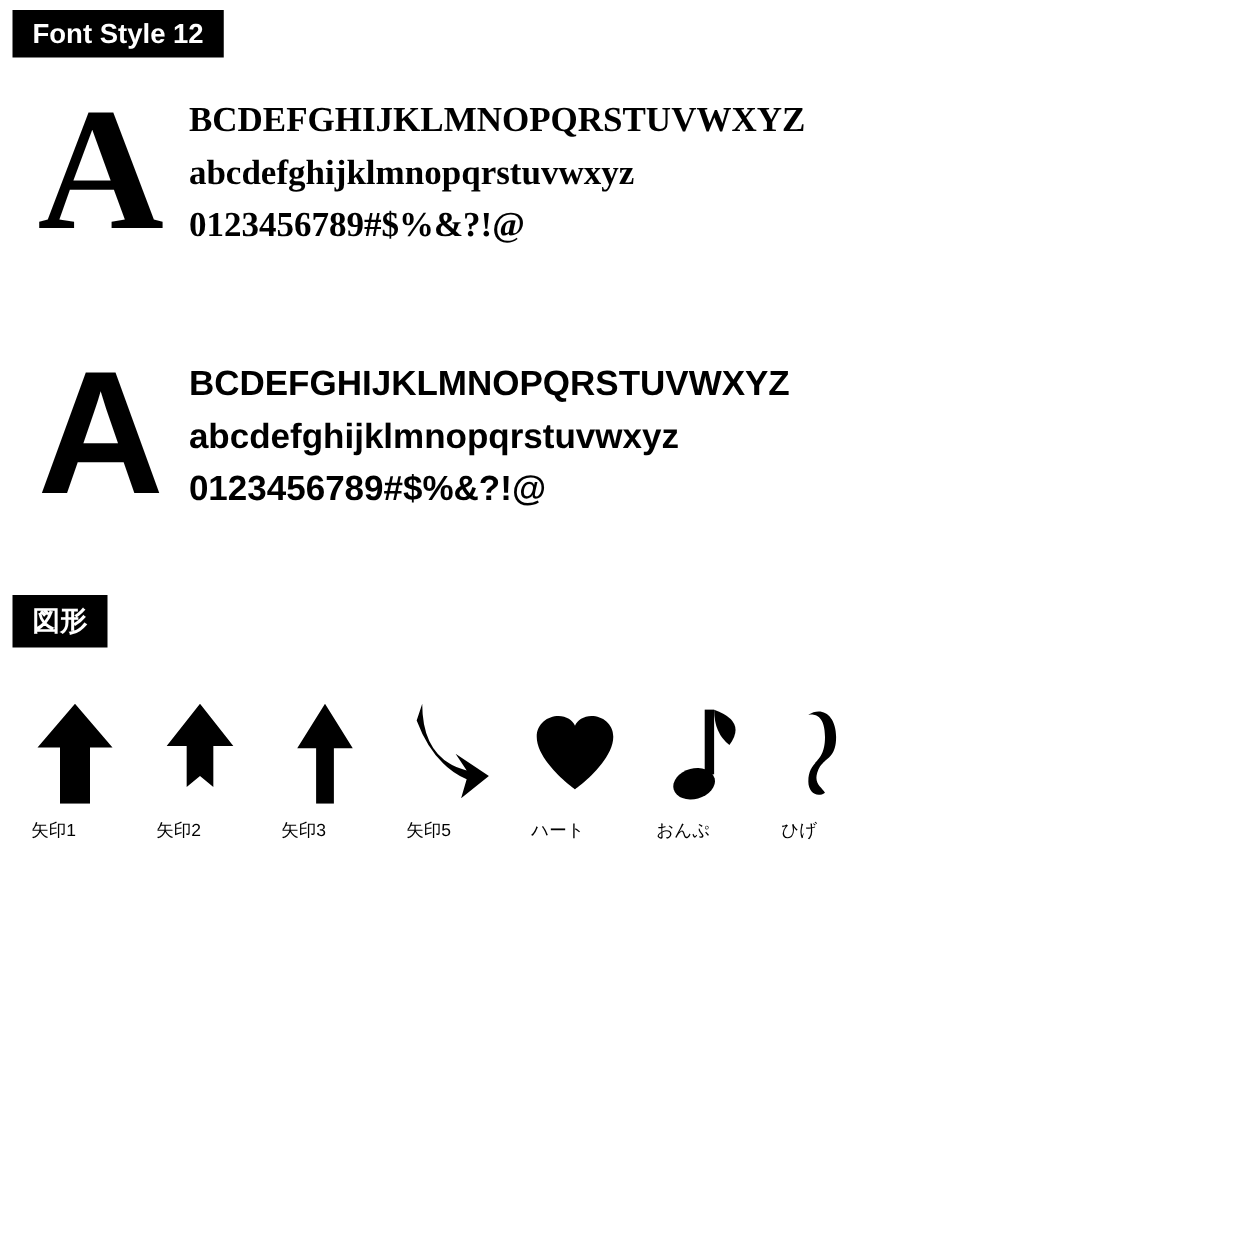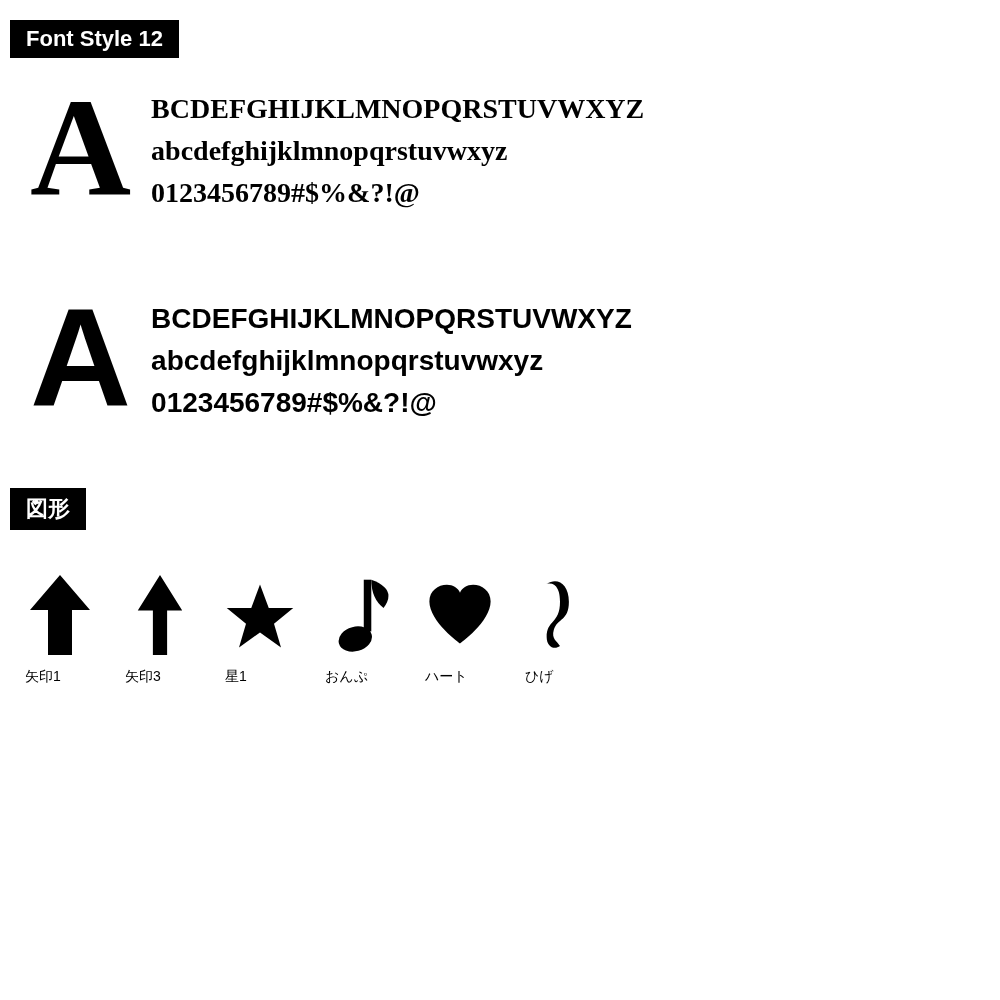--- a/index.html
+++ b/index.html
@@ -7,21 +7,21 @@
       background: #fff;
       width: 1000px;
       min-height: 1000px;
       font-family: serif;
       color: #000;
       overflow-x: hidden;
     }
 
     .page {
       width: 1000px;
-      padding: 20px 10px;
+      padding: 8px 10px;
     }
 
     
     .section-header {
       display: inline-block;
       background: #000;
       color: #fff;
       font-family: sans-serif;
       font-weight: bold;
       font-size: 22px;
@@ -157,67 +157,76 @@
 
       <div class="shape-item">
         <div class="shape-icon">
           <svg class="shape-svg" viewBox="0 0 60 80" xmlns="http://www.w3.org/2000/svg">
             <polygon points="30,0 60,35 42,35 42,80 18,80 18,35 0,35" fill="#000"></polygon>
           </svg>
         </div>
         <div class="shape-label">矢印1</div>
       </div>
 
+      <div class="shape-item">
+        <div class="shape-icon">
+          <svg class="shape-svg" viewBox="0 0 60 90" xmlns="http://www.w3.org/2000/svg">
+            <polygon points="30,0 60,38 42,38 42,75 30,65 18,75 18,38 0,38" fill="#000"></polygon>
+          </svg>
+        </div>
+        <div class="shape-label">矢印2</div>
+      </div>
 
       <div class="shape-item">
         <div class="shape-icon">
           <svg class="shape-svg" viewBox="0 0 60 90" xmlns="http://www.w3.org/2000/svg">
             <polygon points="30,0 55,40 38,40 38,90 22,90 22,40 5,40" fill="#000"></polygon>
           </svg>
         </div>
         <div class="shape-label">矢印3</div>
       </div>
 
 
-
-      <div class="shape-item">
-        <div class="shape-icon">
-          <svg class="shape-svg" viewBox="0 0 80 80" xmlns="http://www.w3.org/2000/svg">
-            <polygon points="40,5 50,32 78,32 56,50 64,77 40,60 16,77 24,50 2,32 30,32" fill="#000"></polygon>
-          </svg>
-        </div>
-        <div class="shape-label">星1</div>
-      </div>
-
-
-      <div class="shape-item">
-        <div class="shape-icon">
-          <svg class="shape-svg" viewBox="0 0 60 85" xmlns="http://www.w3.org/2000/svg">
-
-            <rect x="34" y="5" width="8" height="55" fill="#000"></rect>
-
-            <path d="M42,5 Q70,15 55,35 Q42,25 42,5 Z" fill="#000"></path>
-
-            <ellipse cx="25" cy="68" rx="18" ry="13" transform="rotate(-15 25 68)" fill="#000"></ellipse>
-          </svg>
-        </div>
-        <div class="shape-label">おんぷ</div>
-      </div>
+      <div class="shape-item">
+        <div class="shape-icon">
+          <svg class="shape-svg" viewBox="0 0 70 90" xmlns="http://www.w3.org/2000/svg">
+
+            <path d="M10,0 Q10,50 50,60 L40,45 L70,65 L45,85 L50,68 Q20,55 5,15 Z" fill="#000"></path>
+          </svg>
+        </div>
+        <div class="shape-label">矢印5</div>
+      </div>
+
+
 
       <div class="shape-item">
         <div class="shape-icon">
           <svg class="shape-svg" viewBox="0 0 80 75" xmlns="http://www.w3.org/2000/svg">
             <path d="M40,70 C40,70 5,45 5,22 C5,10 15,3 25,3 C32,3 38,7 40,12 C42,7 48,3 55,3 C65,3 75,10 75,22 C75,45 40,70 40,70 Z" fill="#000"></path>
           </svg>
         </div>
         <div class="shape-label">ハート</div>
       </div>
 
       <div class="shape-item">
         <div class="shape-icon">
+          <svg class="shape-svg" viewBox="0 0 60 85" xmlns="http://www.w3.org/2000/svg">
+
+            <rect x="34" y="5" width="8" height="55" fill="#000"></rect>
+
+            <path d="M42,5 Q70,15 55,35 Q42,25 42,5 Z" fill="#000"></path>
+
+            <ellipse cx="25" cy="68" rx="18" ry="13" transform="rotate(-15 25 68)" fill="#000"></ellipse>
+          </svg>
+        </div>
+        <div class="shape-label">おんぷ</div>
+      </div>
+
+      <div class="shape-item">
+        <div class="shape-icon">
           <svg class="shape-svg" viewBox="0 0 50 90" xmlns="http://www.w3.org/2000/svg">
 
             <path d="M10,10 C10,10 25,5 25,30 C25,55 10,50 10,70 C10,80 18,85 25,80 C22,75 15,72 18,62 C22,48 35,52 35,30 C35,10 22,2 10,10 Z" fill="#000"></path>
           </svg>
         </div>
         <div class="shape-label">ひげ</div>
       </div>
 
     </div>
   </div>

